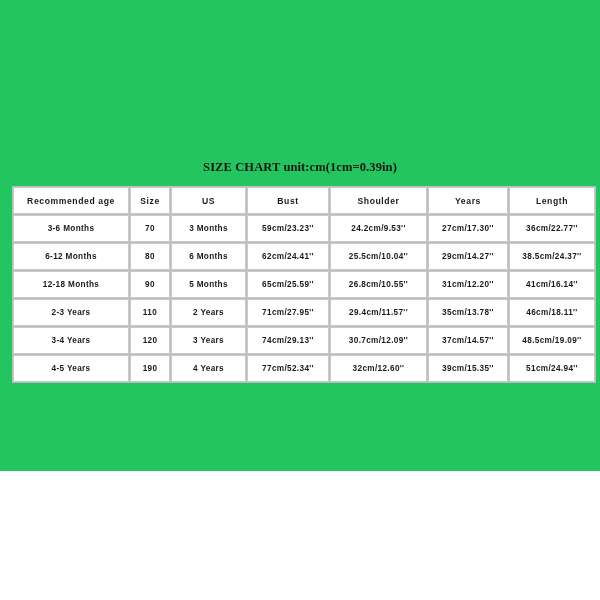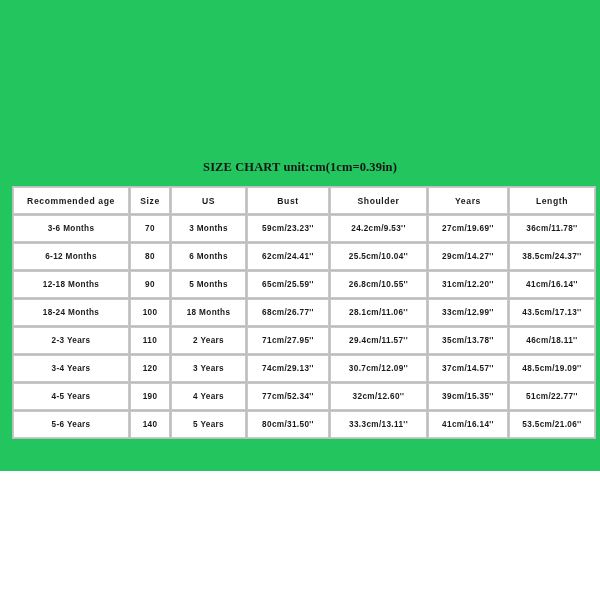--- a/index.html
+++ b/index.html
@@ -98,49 +98,40 @@
             <td>Shoulder</td>
             <td>Years</td>
             <td>Length</td>
           </tr>
           <tr>
             <td>3-6 Months</td>
             <td>70</td>
             <td>3 Months</td>
             <td>59cm/23.23''</td>
             <td>24.2cm/9.53''</td>
-            <td>27cm/19.69''</td>
-            <td>36cm/11.78''</td>
+            <td>27cm/17.30''</td>
+            <td>36cm/22.77''</td>
           </tr>
           <tr>
             <td>6-12 Months</td>
             <td>80</td>
             <td>6 Months</td>
             <td>62cm/24.41''</td>
             <td>25.5cm/10.04''</td>
             <td>29cm/14.27''</td>
             <td>38.5cm/24.37''</td>
           </tr>
           <tr>
             <td>12-18 Months</td>
             <td>90</td>
             <td>5 Months</td>
             <td>65cm/25.59''</td>
             <td>26.8cm/10.55''</td>
             <td>31cm/12.20''</td>
             <td>41cm/16.14''</td>
-          </tr>
-          <tr>
-            <td>18-24 Months</td>
-            <td>100</td>
-            <td>18 Months</td>
-            <td>68cm/26.77''</td>
-            <td>28.1cm/11.06''</td>
-            <td>33cm/12.99''</td>
-            <td>43.5cm/17.13''</td>
           </tr>
           <tr>
             <td>2-3 Years</td>
             <td>110</td>
             <td>2 Years</td>
             <td>71cm/27.95''</td>
             <td>29.4cm/11.57''</td>
             <td>35cm/13.78''</td>
             <td>46cm/18.11''</td>
           </tr>
@@ -153,28 +144,19 @@
             <td>37cm/14.57''</td>
             <td>48.5cm/19.09''</td>
           </tr>
           <tr>
             <td>4-5 Years</td>
             <td>190</td>
             <td>4 Years</td>
             <td>77cm/52.34''</td>
             <td>32cm/12.60''</td>
             <td>39cm/15.35''</td>
-            <td>51cm/22.77''</td>
-          </tr>
-          <tr>
-            <td>5-6 Years</td>
-            <td>140</td>
-            <td>5 Years</td>
-            <td>80cm/31.50''</td>
-            <td>33.3cm/13.11''</td>
-            <td>41cm/16.14''</td>
-            <td>53.5cm/21.06''</td>
+            <td>51cm/24.94''</td>
           </tr>
         </tbody>
     </table>
   </div>
 
 </div>
 
 </body></html>

